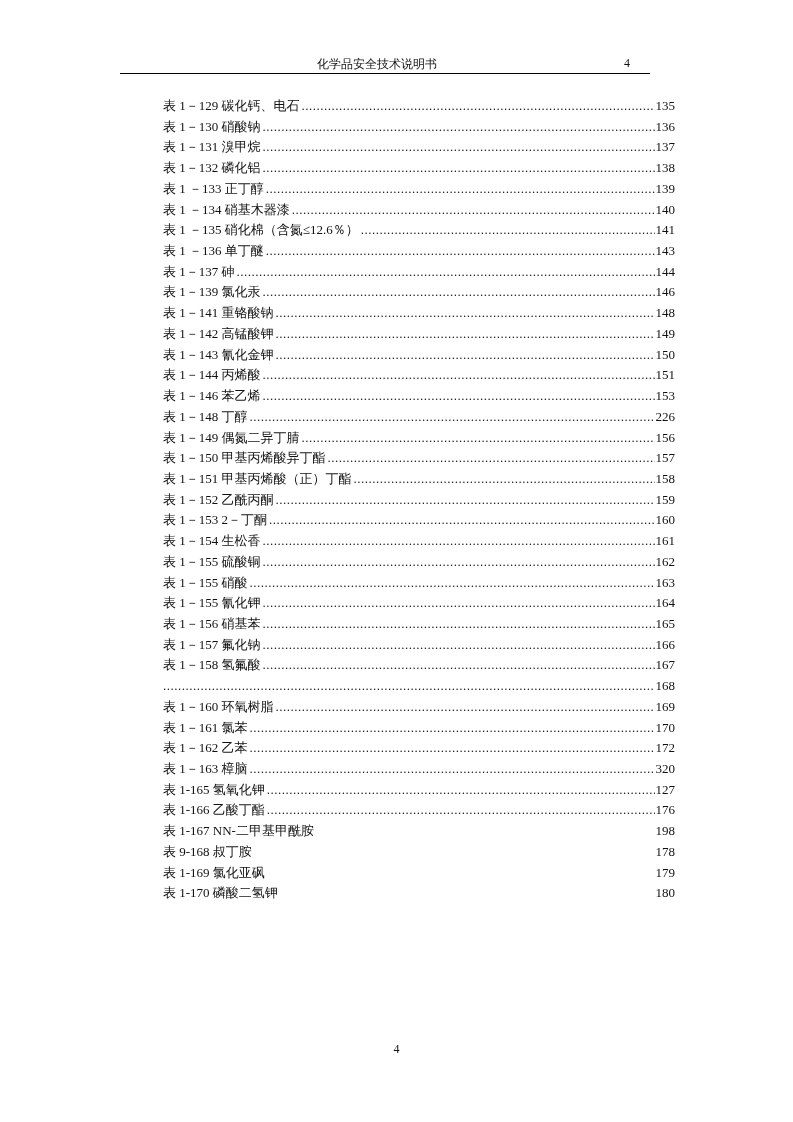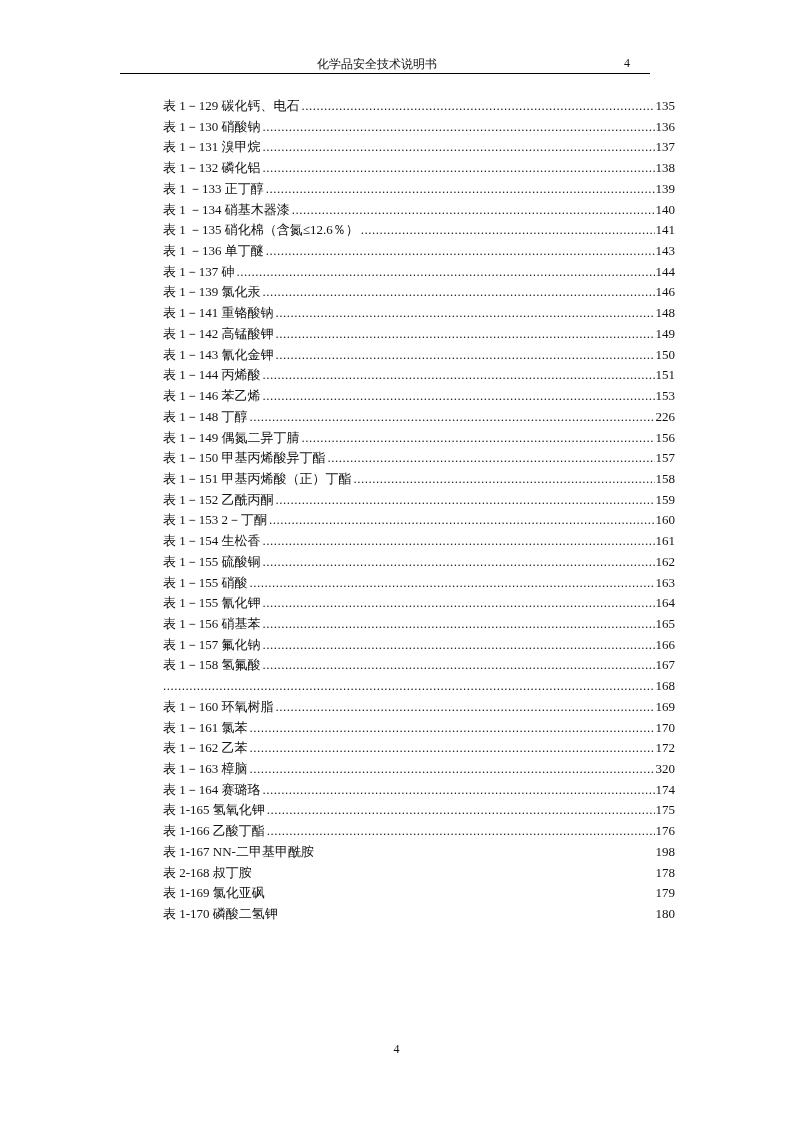--- a/index.html
+++ b/index.html
@@ -186,41 +186,36 @@
       <span class="toc-label">表 1－162  乙苯</span>
       <span class="toc-leader"></span>
       <span class="toc-page">172</span>
     </li>
     <li class="toc-row">
       <span class="toc-label">表 1－163  樟脑</span>
       <span class="toc-leader"></span>
       <span class="toc-page">320</span>
     </li>
     <li class="toc-row">
-      <span class="toc-label">表 1－164  赛璐珞</span>
-      <span class="toc-leader"></span>
-      <span class="toc-page">174</span>
-    </li>
-    <li class="toc-row">
       <span class="toc-label">表 1-165  氢氧化钾</span>
       <span class="toc-leader"></span>
-      <span class="toc-page">175</span>
+      <span class="toc-page">127</span>
     </li>
     <li class="toc-row">
       <span class="toc-label">表 1-166  乙酸丁酯</span>
       <span class="toc-leader"></span>
       <span class="toc-page">176</span>
     </li>
     <li class="toc-row no-leader">
       <span class="toc-label">表 1-167 NN-二甲基甲酰胺</span>
       <span class="toc-leader"></span>
       <span class="toc-page">198</span>
     </li>
     <li class="toc-row no-leader">
-      <span class="toc-label">表 2-168 叔丁胺</span>
+      <span class="toc-label">表 9-168 叔丁胺</span>
       <span class="toc-leader"></span>
       <span class="toc-page">178</span>
     </li>
     <li class="toc-row no-leader">
       <span class="toc-label">表 1-169 氯化亚砜</span>
       <span class="toc-leader"></span>
       <span class="toc-page">179</span>
     </li>
     <li class="toc-row no-leader">
       <span class="toc-label">表 1-170  磷酸二氢钾</span>

